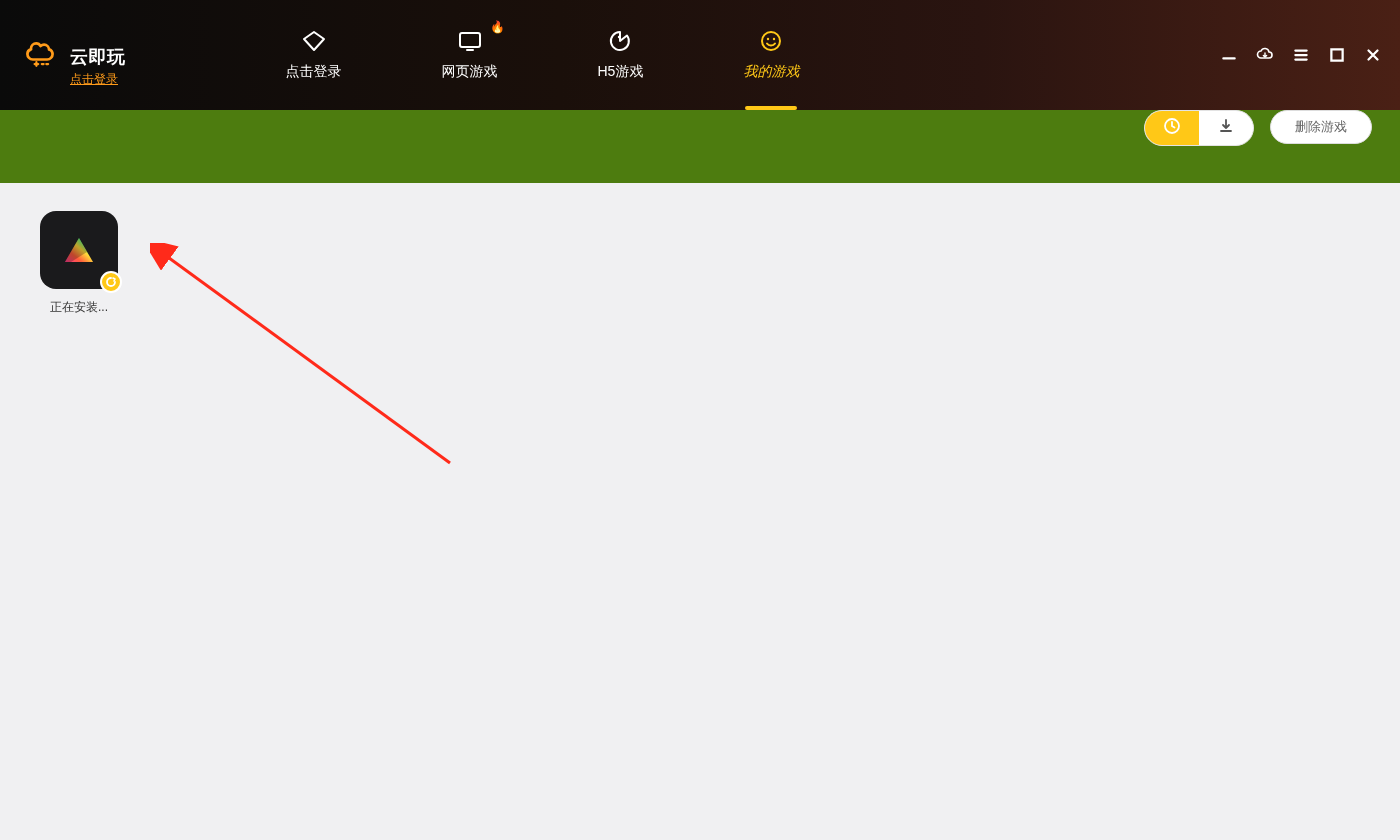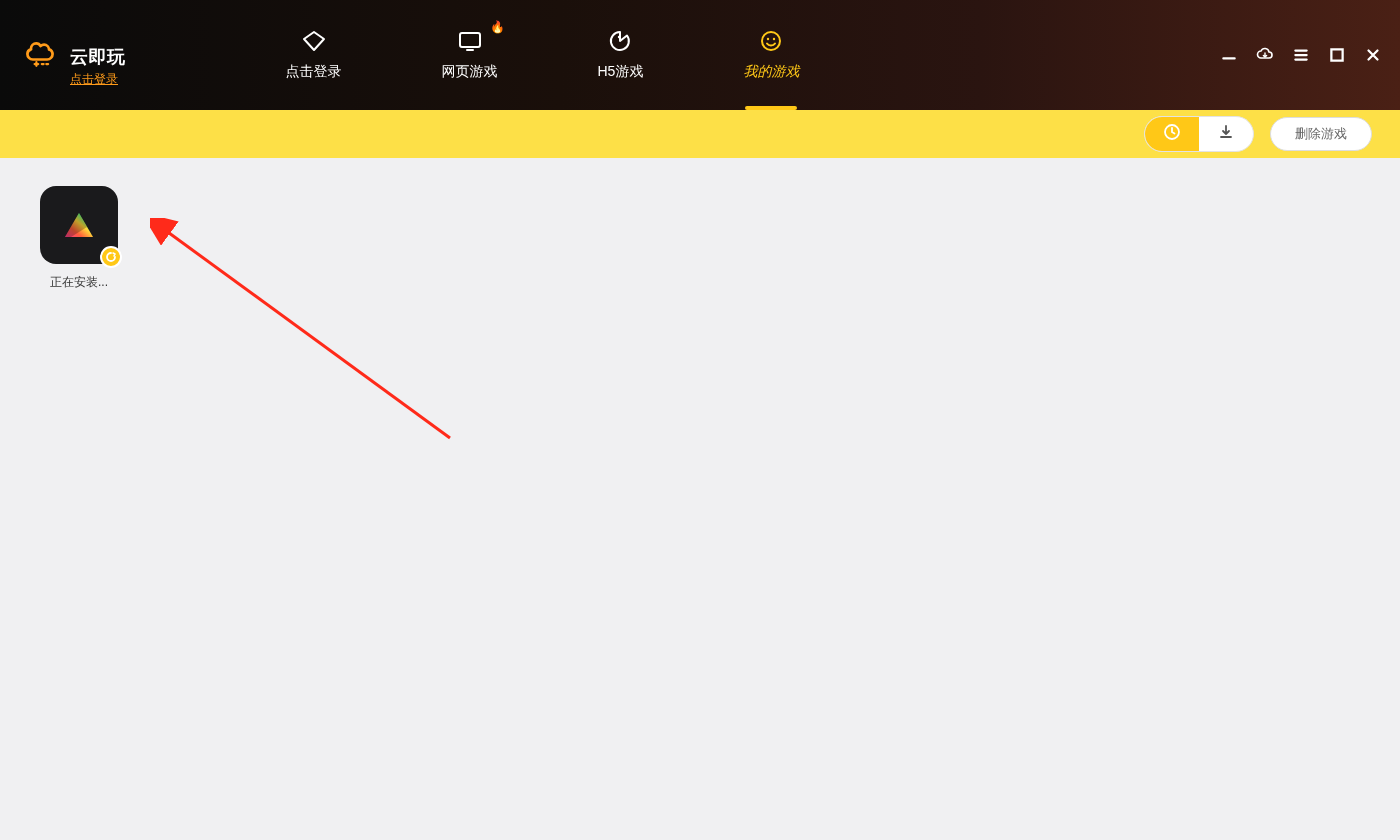--- a/index.html
+++ b/index.html
@@ -111,24 +111,23 @@
     .wc-item {
       width: 18px;
       height: 18px;
       color: #fff;
       cursor: pointer;
       display: flex;
       align-items: center;
       justify-content: center;
     }
     .toolbar {
-      height: 48px;
-      background: #fde047;
-      display: flex;
-      align-items: center;
+      height: 73px;
+      background: #4d7c0f;
+      display: flex;
       justify-content: flex-end;
       padding: 0 28px;
       gap: 16px;
     }
     .toggle-pill {
       display: flex;
       background: #fff;
       border: 1px solid #e3e3e3;
       border-radius: 20px;
       overflow: hidden;

